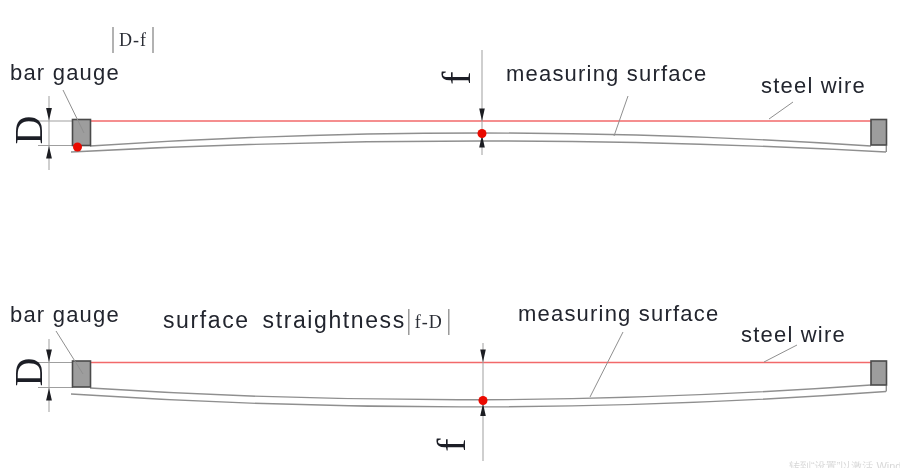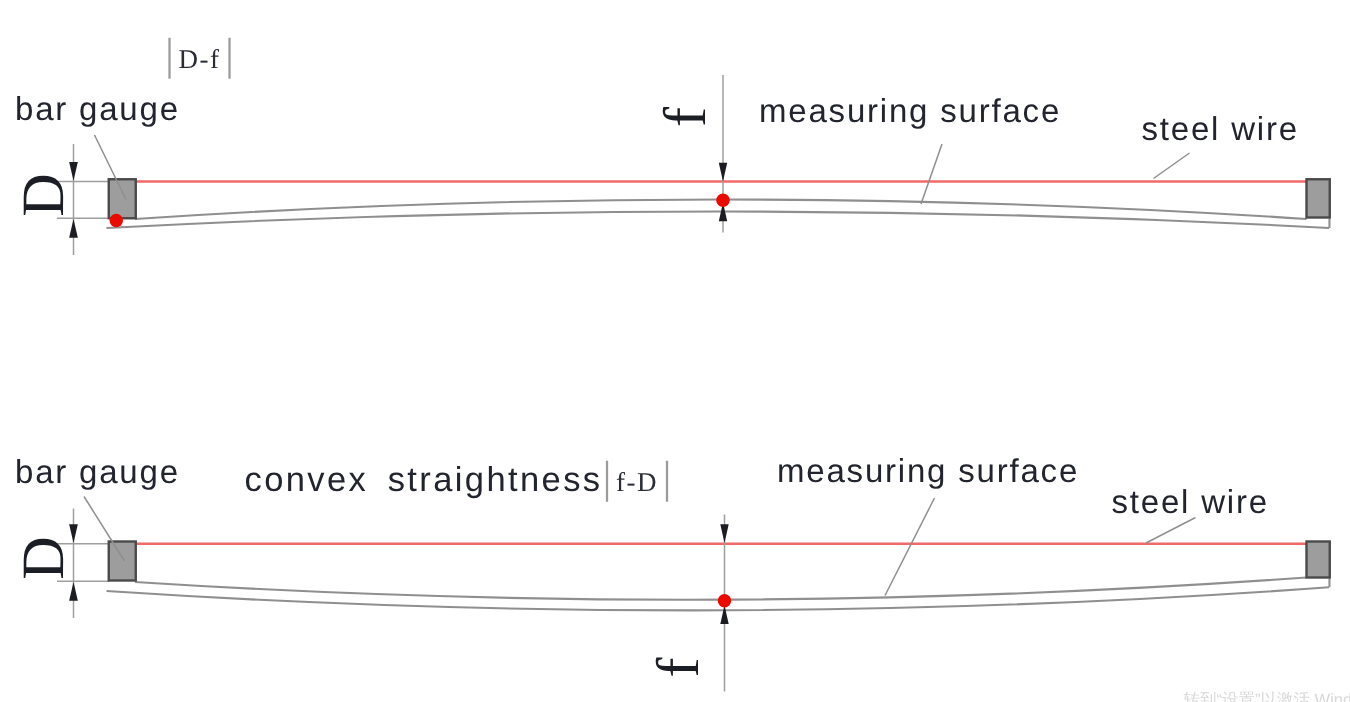--- a/index.html
+++ b/index.html
@@ -114,21 +114,21 @@
 
   <div class="label" style="left:761px;top:74px;">steel wire</div>
 
   <div class="dim-label" style="left:29px;top:130px;">D</div>
 
   <div class="dim-label" style="left:457px;top:78px;">f</div>
 
   <div class="label" style="left:10px;top:303px;">bar gauge</div>
 
   <div class="title-row" style="left:163px;top:301px;">
-    <span class="title-text">convex straightness</span>
+    <span class="title-text">surface straightness</span>
     <span class="abs-bar">|</span>
     <span class="formula">f-D</span>
     <span class="abs-bar">|</span>
   </div>
 
   <div class="label" style="left:518px;top:302px;">measuring surface</div>
 
   <div class="label" style="left:741px;top:323px;">steel wire</div>
 
   <div class="dim-label" style="left:29px;top:372px;">D</div>

